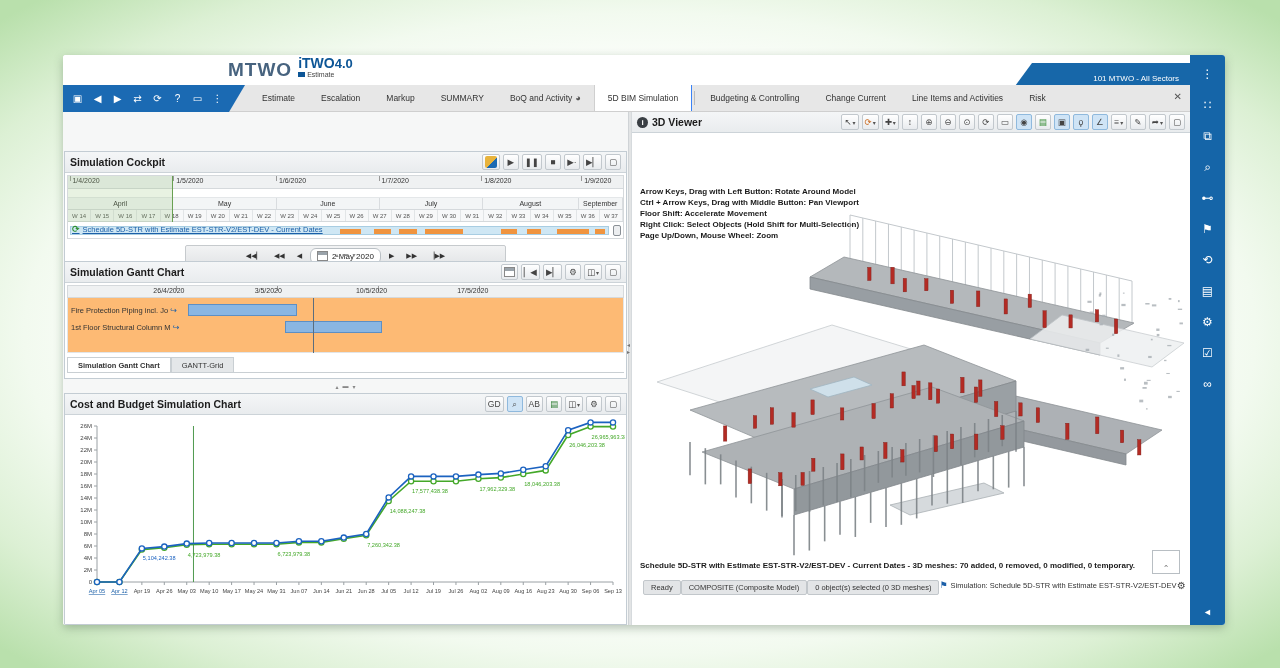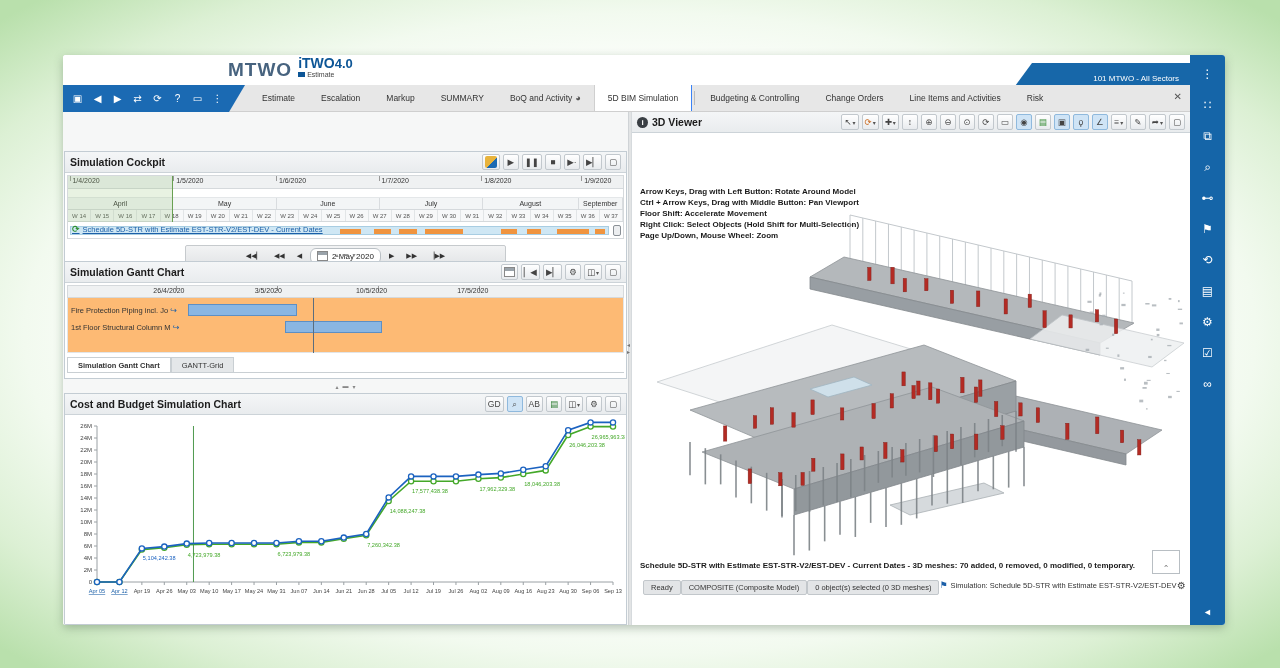--- a/index.html
+++ b/index.html
@@ -144,21 +144,21 @@
         </div>
     <div class="tabstrip" id="tabstrip">
           <div class="tab">Estimate</div>
           <div class="tab">Escalation</div>
           <div class="tab">Markup</div>
           <div class="tab">SUMMARY</div>
           <div class="tab">BoQ and Activity<span class="pie">◕</span></div>
           <div class="tab active">5D BIM Simulation</div>
           <span class="tab-sep"></span>
           <div class="tab">Budgeting &amp; Controlling</div>
-          <div class="tab">Change Orders</div>
+          <div class="tab">Change Current</div>
           <div class="tab">Line Items and Activities</div>
           <div class="tab">Risk</div>
         </div>
     <div class="tab-close">✕</div>
   </div>
 
   <div class="content">
 
    <div class="left-pane">
 

